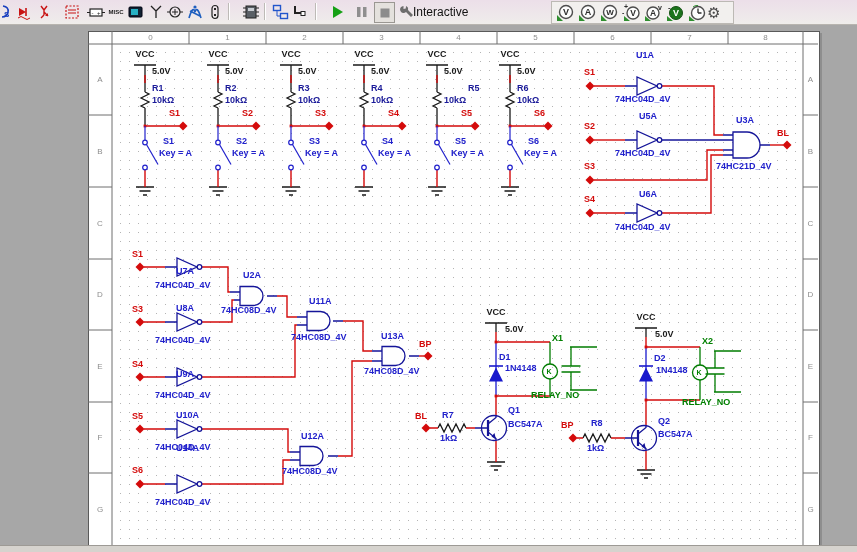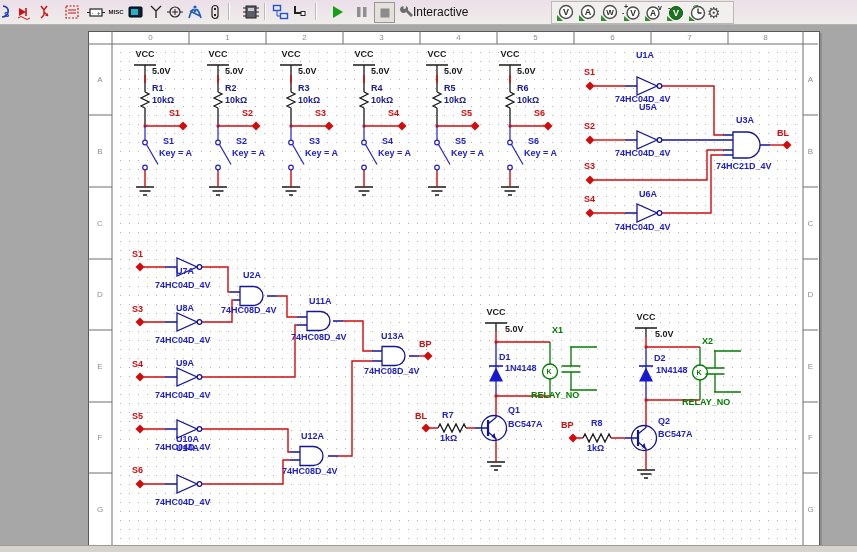--- a/index.html
+++ b/index.html
@@ -505,60 +505,60 @@
 <div class="L blk ctr" style="left:351px;top:50px;width:26px">VCC</div>
 <div class="L blk" style="left:371px;top:67px">5.0V</div>
 <div class="L nvy" style="left:371px;top:84px">R4</div>
 <div class="L nvy" style="left:371px;top:96px">10kΩ</div>
 <div class="L red" style="left:388px;top:109px">S4</div>
 <div class="L blu" style="left:382px;top:137px">S4</div>
 <div class="L blu" style="left:378px;top:149px">Key = A</div>
 
 <div class="L blk ctr" style="left:424px;top:50px;width:26px">VCC</div>
 <div class="L blk" style="left:444px;top:67px">5.0V</div>
-<div class="L nvy" style="left:444px;top:84px">R5</div>
+<div class="L nvy" style="left:468px;top:84px">R5</div>
 <div class="L nvy" style="left:444px;top:96px">10kΩ</div>
 <div class="L red" style="left:461px;top:109px">S5</div>
 <div class="L blu" style="left:455px;top:137px">S5</div>
 <div class="L blu" style="left:451px;top:149px">Key = A</div>
 
 <div class="L blk ctr" style="left:497px;top:50px;width:26px">VCC</div>
 <div class="L blk" style="left:517px;top:67px">5.0V</div>
 <div class="L nvy" style="left:517px;top:84px">R6</div>
 <div class="L nvy" style="left:517px;top:96px">10kΩ</div>
 <div class="L red" style="left:534px;top:109px">S6</div>
 <div class="L blu" style="left:528px;top:137px">S6</div>
 <div class="L blu" style="left:524px;top:149px">Key = A</div>
 
 <div class="L red" style="left:584px;top:68px">S1</div>
 <div class="L red" style="left:584px;top:122px">S2</div>
 <div class="L red" style="left:584px;top:162px">S3</div>
 <div class="L red" style="left:584px;top:195px">S4</div>
 <div class="L blu" style="left:636px;top:51px">U1A</div>
 <div class="L blu" style="left:615px;top:95px">74HC04D_4V</div>
-<div class="L blu" style="left:639px;top:103px">U5A</div>
+<div class="L blu" style="left:639px;top:112px">U5A</div>
 <div class="L blu" style="left:615px;top:149px">74HC04D_4V</div>
 <div class="L blu" style="left:639px;top:190px">U6A</div>
 <div class="L blu" style="left:615px;top:223px">74HC04D_4V</div>
 <div class="L blu" style="left:736px;top:116px">U3A</div>
 <div class="L blu" style="left:716px;top:162px">74HC21D_4V</div>
 <div class="L red" style="left:777px;top:129px">BL</div>
 
 <div class="L red" style="left:132px;top:250px">S1</div>
 <div class="L red" style="left:132px;top:305px">S3</div>
 <div class="L red" style="left:132px;top:360px">S4</div>
 <div class="L red" style="left:132px;top:412px">S5</div>
 <div class="L red" style="left:132px;top:466px">S6</div>
 <div class="L blu" style="left:176px;top:267px">U7A</div>
 <div class="L blu" style="left:155px;top:281px">74HC04D_4V</div>
 <div class="L blu" style="left:176px;top:304px">U8A</div>
 <div class="L blu" style="left:155px;top:336px">74HC04D_4V</div>
-<div class="L blu" style="left:176px;top:359px">U9A</div>
+<div class="L blu" style="left:176px;top:370px">U9A</div>
 <div class="L blu" style="left:155px;top:391px">74HC04D_4V</div>
-<div class="L blu" style="left:176px;top:435px">U10A</div>
+<div class="L blu" style="left:176px;top:411px">U10A</div>
 <div class="L blu" style="left:155px;top:443px">74HC04D_4V</div>
 <div class="L blu" style="left:176px;top:444px">U14A</div>
 <div class="L blu" style="left:155px;top:498px">74HC04D_4V</div>
 <div class="L blu" style="left:243px;top:271px">U2A</div>
 <div class="L blu" style="left:221px;top:306px">74HC08D_4V</div>
 <div class="L blu" style="left:309px;top:297px">U11A</div>
 <div class="L blu" style="left:291px;top:333px">74HC08D_4V</div>
 <div class="L blu" style="left:381px;top:332px">U13A</div>
 <div class="L blu" style="left:364px;top:367px">74HC08D_4V</div>
 <div class="L blu" style="left:301px;top:432px">U12A</div>
@@ -567,21 +567,21 @@
 
 <div class="L red" style="left:415px;top:412px">BL</div>
 <div class="L blu" style="left:442px;top:411px">R7</div>
 <div class="L blu" style="left:440px;top:434px">1kΩ</div>
 <div class="L blu" style="left:508px;top:406px">Q1</div>
 <div class="L blu" style="left:508px;top:420px">BC547A</div>
 <div class="L blk ctr" style="left:483px;top:308px;width:26px">VCC</div>
 <div class="L blk" style="left:505px;top:325px">5.0V</div>
 <div class="L blu" style="left:499px;top:353px">D1</div>
 <div class="L blu" style="left:505px;top:364px">1N4148</div>
-<div class="L grn" style="left:552px;top:326px">X1</div>
+<div class="L grn" style="left:552px;top:334px">X1</div>
 <div class="L grn" style="left:546.5px;top:368px;font-size:7px">K</div>
 <div class="L grn" style="left:531px;top:391px">RELAY_NO</div>
 
 <div class="L red" style="left:561px;top:421px">BP</div>
 <div class="L blu" style="left:591px;top:419px">R8</div>
 <div class="L blu" style="left:587px;top:444px">1kΩ</div>
 <div class="L blu" style="left:658px;top:417px">Q2</div>
 <div class="L blu" style="left:658px;top:430px">BC547A</div>
 <div class="L blk ctr" style="left:633px;top:313px;width:26px">VCC</div>
 <div class="L blk" style="left:655px;top:330px">5.0V</div>

